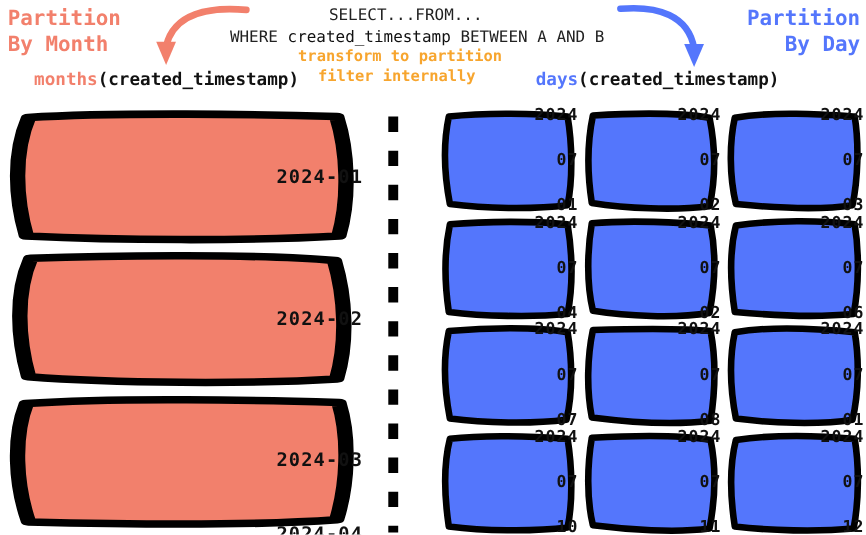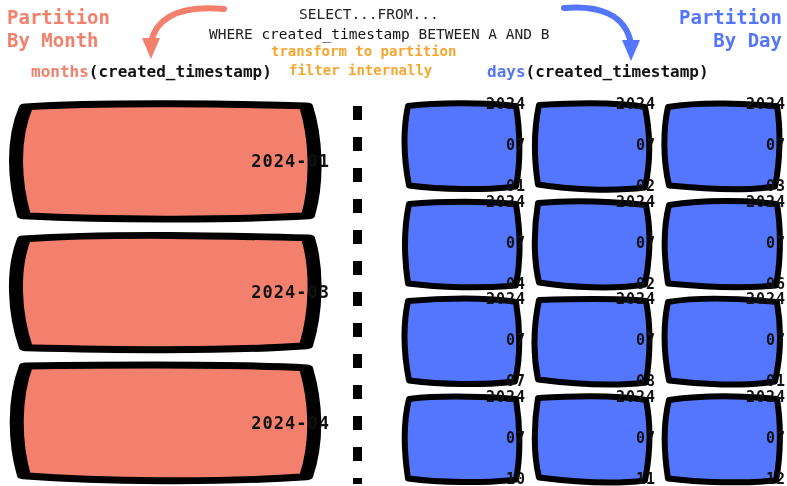--- a/index.html
+++ b/index.html
@@ -87,20 +87,27 @@
   <div class="grid" id="grid-months">
 
     <div class="cell">
       <svg viewBox="0 0 164 128" preserveAspectRatio="none">
         <path d="M12 9 C 50 4, 118 6, 152 8 C 157 40, 158 84, 153 119
                  C 110 124, 52 123, 11 119 C 6 84, 5 42, 12 9 Z" fill="#F2806C" stroke="#000000" stroke-width="7" stroke-linejoin="round"></path>
       </svg>
       <div class="label"><span>2024-01</span></div>
     </div>
 
+    <div class="cell">
+      <svg viewBox="0 0 164 128" preserveAspectRatio="none">
+        <path d="M13 8 C 52 5, 116 4, 151 10 C 156 44, 157 86, 152 120
+                 C 112 125, 50 124, 12 118 C 7 82, 6 40, 13 8 Z" fill="#F2806C" stroke="#000000" stroke-width="7" stroke-linejoin="round"></path>
+      </svg>
+      <div class="label"><span>2024-02</span></div>
+    </div>
 
     <div class="cell">
       <svg viewBox="0 0 164 128" preserveAspectRatio="none">
         <path d="M11 10 C 54 4, 115 7, 153 9 C 158 42, 157 85, 152 118
                  C 111 124, 51 122, 12 120 C 6 85, 5 41, 11 10 Z" fill="#F2806C" stroke="#000000" stroke-width="7" stroke-linejoin="round"></path>
       </svg>
       <div class="label"><span>2024-03</span></div>
     </div>
 
     <div class="cell">

